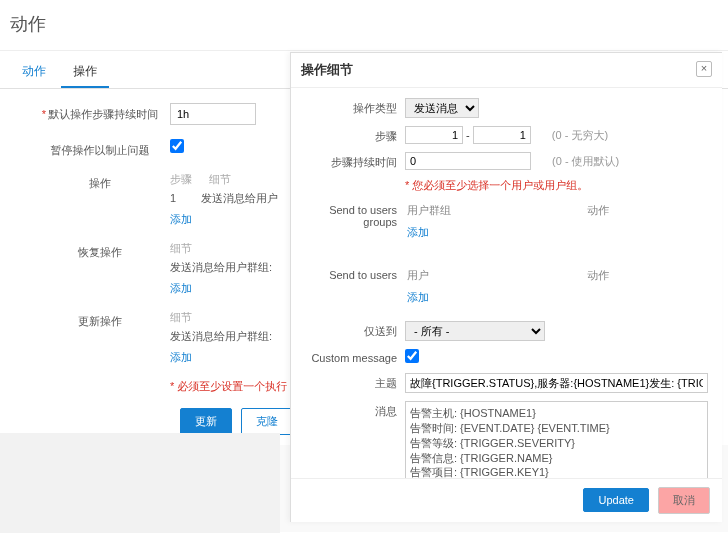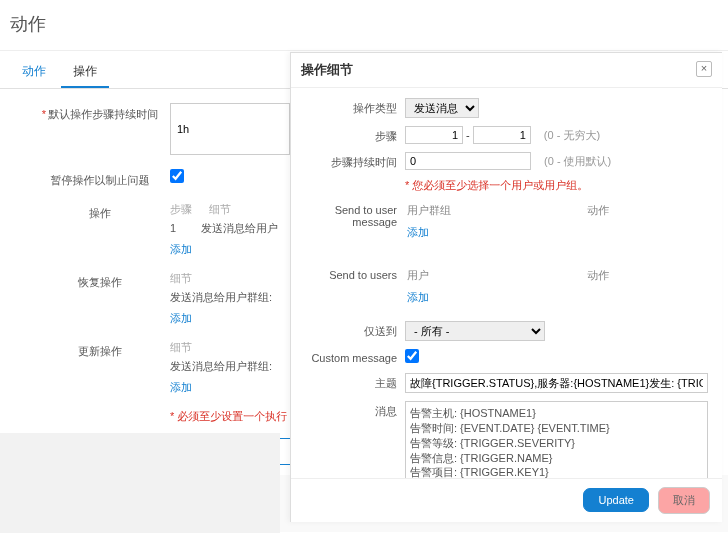--- a/index.html
+++ b/index.html
@@ -53,23 +53,23 @@
     text-align: center;
     padding-right: 10px;
     padding-top: 4px;
     color: #555;
     font-size: 11px;
   }
   .row .lbl .req { color: #d93025; margin-right: 2px; }
   .row .val { flex: 1; display: flex; align-items: center; }
   .txtinput {
     border: 1px solid #ccc;
-    padding: 19px 6px;
+    padding: 4px 6px;
     font-size: 11px;
-    width: 120px;
+    width: 86px;
   }
   .chk { width:14px; height:14px; }
   .subhdr { color:#aaa; font-size:11px; padding-right:14px; }
   .link { color:#1480d1; cursor:pointer; }
   .hint { color:#d93025; font-size:11px; }
   .btn {
     display:inline-block;
     padding:5px 14px;
     font-size:11px;
     border:1px solid #1480d1;
@@ -110,36 +110,36 @@
     font-size:11px; color:#666; cursor:pointer;
     border-radius:2px;
   }
   .modal-body { flex:1; overflow-y:auto; padding:10px 14px 6px 4px; }
   .mrow { display:flex; align-items:flex-start; margin-bottom:8px; }
   .mrow .mlbl { width:110px; text-align:right; padding-right:8px; color:#555; font-size:11px; padding-top:3px; }
   .mrow .mval { flex:1; }
   select.sel { border:1px solid #ccc; padding:2px 4px; font-size:11px; }
   .numtxt { border:1px solid #ccc; padding:2px 4px; width:58px; text-align:right; font-size:11px; }
   .widetxt { border:1px solid #ccc; padding:3px 4px; width:100%; font-size:11px; }
-  .note { color:#999; font-size:11px; margin-left:10px; }
+  .note { color:#999; font-size:11px; margin-left:18px; }
   .err { color:#d93025; font-size:11px; }
   .tbl { width:100%; font-size:11px; }
   .tbl th { text-align:left; color:#888; font-weight:normal; padding:0 0 3px 0; }
   .tbl td { padding:2px 0; color:#555; }
   .textarea {
     border:1px solid #ccc; width:100%; height:88px;
     font-size:11px; padding:4px; resize:none;
     font-family: inherit; color:#555; line-height:1.35;
   }
   .modal-foot {
     padding:8px 12px;
     border-top:1px solid #eee;
     text-align:right;
   }
-  .modal-foot .btn { margin-left:6px;border-radius:7px; }
+  .modal-foot .btn { margin-left:6px; }
   .modal-foot .btn.cancel { background:#fca5a5; color:#666; border-color:#ccc; }
   .bottom-strip{
     position:absolute; left:0; bottom:0; width:280px; height:100px;
     background:#f2f2f2;
   }
 </style>
 </head>
 <body>
 
 <div class="page-header">动作</div>
@@ -250,21 +250,21 @@
         <span class="note">(0 - 使用默认)</span>
       </div>
     </div>
 
     <div class="mrow">
       <div class="mlbl"></div>
       <div class="mval err"><span>* </span><span>您必须至少选择一个用户或用户组。</span></div>
     </div>
 
     <div class="mrow">
-      <div class="mlbl">Send to user message</div>
+      <div class="mlbl">Send to users groups</div>
       <div class="mval">
         <table class="tbl">
           <tbody>
               <tr>
             <th style="width:60%;">用户群组</th>
             <th>动作</th>
           </tr>
           <tr>
                 <td colspan="2"><span class="link">添加</span></td>
               </tr>

